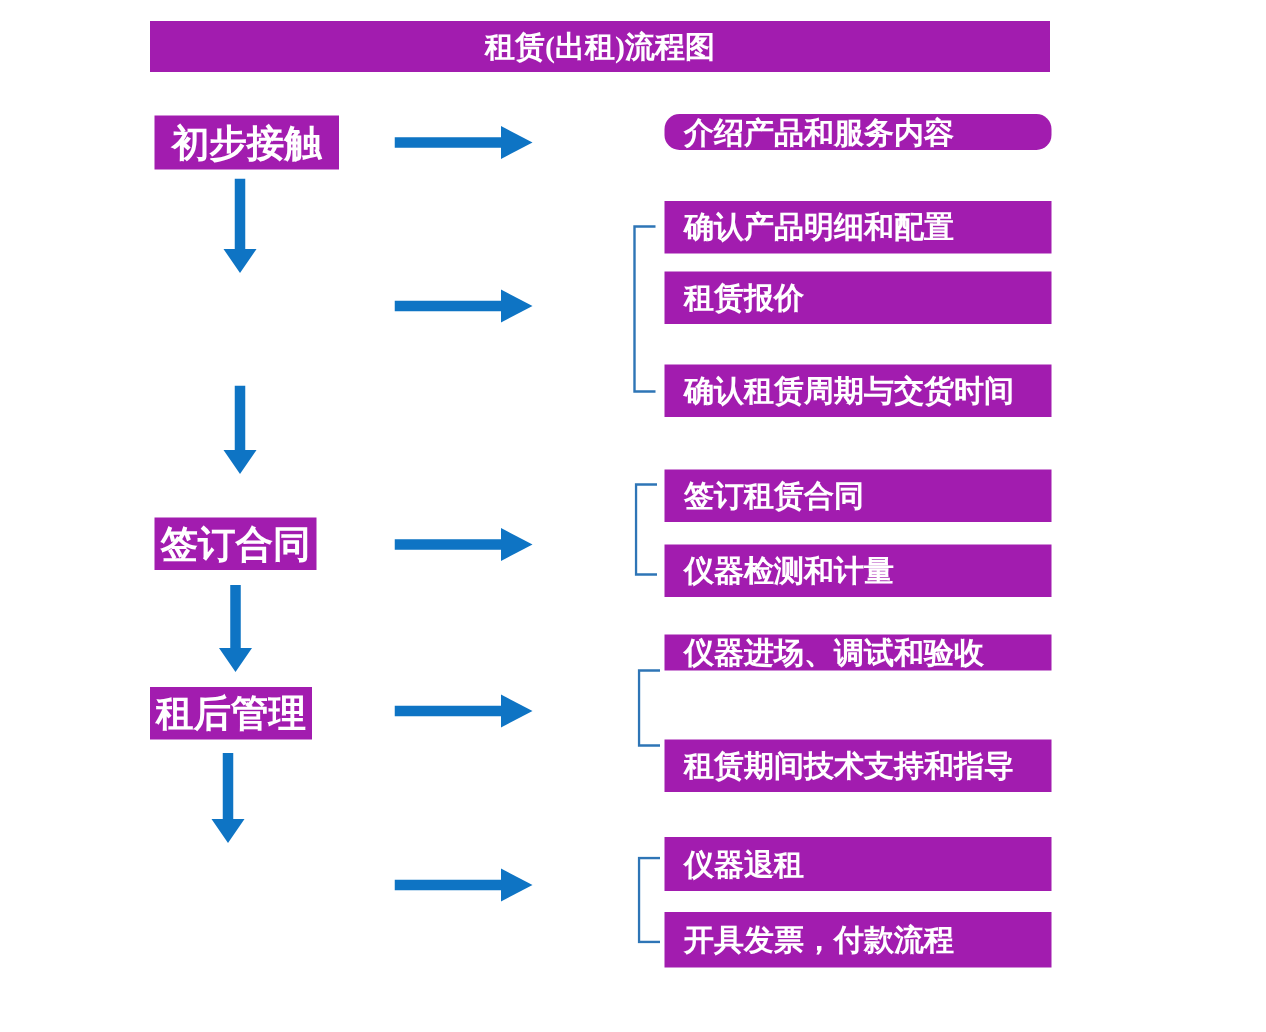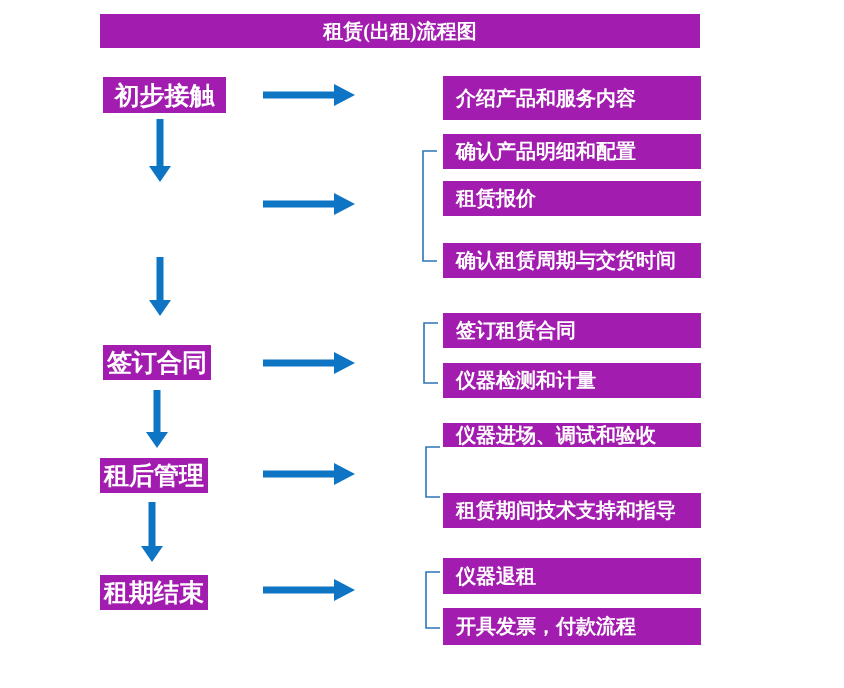--- a/index.html
+++ b/index.html
@@ -47,21 +47,20 @@
 </head>
 <body>
 
 <div class="canvas">
 
   <div class="abs box title-bar">租赁(出租)流程图</div>
 
   <div class="abs box box-left" style="left:103px; top:77px;  width:123px; height:36px;">初步接触</div>
   <div class="abs box box-left" style="left:103px; top:345px; width:108px; height:35px;">签订合同</div>
   <div class="abs box box-left" style="left:100px; top:458px; width:108px; height:35px;">租后管理</div>
-  <div class="abs box box-left" style="left:100px; top:575px; width:108px; height:35px;">租期结束</div>
 
   <svg class="abs" style="left:147px; top:119px;" width="26" height="63">
     <rect class="arrow-fill" x="9.5" y="0" width="7" height="47"></rect>
     <polygon class="arrow-fill" points="2,47 24,47 13,63"></polygon>
   </svg>
   <svg class="abs" style="left:147px; top:257px;" width="26" height="59">
     <rect class="arrow-fill" x="9.5" y="0" width="7" height="43"></rect>
     <polygon class="arrow-fill" points="2,43 24,43 13,59"></polygon>
   </svg>
   <svg class="abs" style="left:144px; top:390px;" width="26" height="58">
@@ -100,21 +99,21 @@
   <svg class="abs" style="left:423px; top:322px;" width="16" height="62">
     <polyline class="bracket-line" points="15,1 1,1 1,61 15,61"></polyline>
   </svg>
   <svg class="abs" style="left:425px; top:446px;" width="16" height="52">
     <polyline class="bracket-line" points="15,1 1,1 1,51 15,51"></polyline>
   </svg>
   <svg class="abs" style="left:425px; top:571px;" width="16" height="58">
     <polyline class="bracket-line" points="15,1 1,1 1,57 15,57"></polyline>
   </svg>
 
-  <div class="abs box box-right" style="top:76px;  height:44px;">介绍产品和服务内容</div>
+  <div class="abs box box-right" style="top:76px;  height:24px;border-radius:10px;">介绍产品和服务内容</div>
 
   <div class="abs box box-right" style="top:134px; height:35px;">确认产品明细和配置</div>
   <div class="abs box box-right" style="top:181px; height:35px;">租赁报价</div>
   <div class="abs box box-right" style="top:243px; height:35px;">确认租赁周期与交货时间</div>
 
   <div class="abs box box-right" style="top:313px; height:35px;">签订租赁合同</div>
   <div class="abs box box-right" style="top:363px; height:35px;">仪器检测和计量</div>
 
   <div class="abs box box-right" style="top:423px; height:24px;">仪器进场、调试和验收</div>
   <div class="abs box box-right" style="top:493px; height:35px;">租赁期间技术支持和指导</div>

